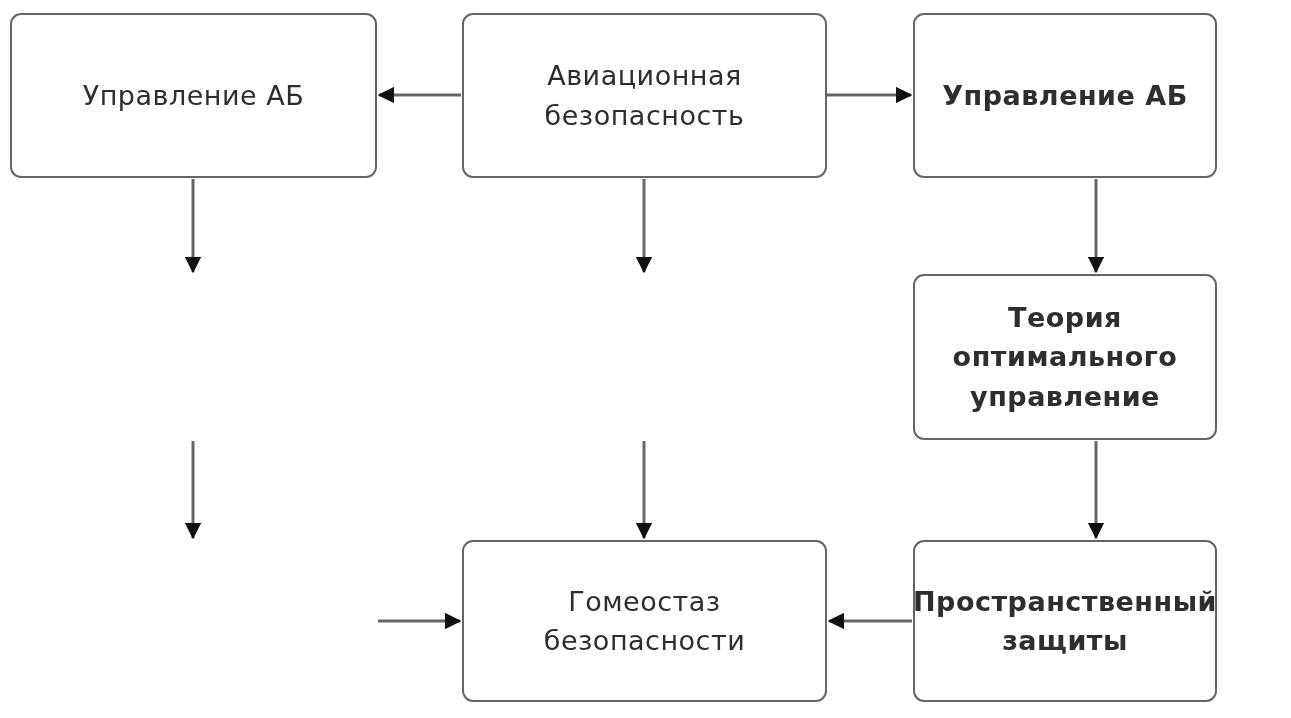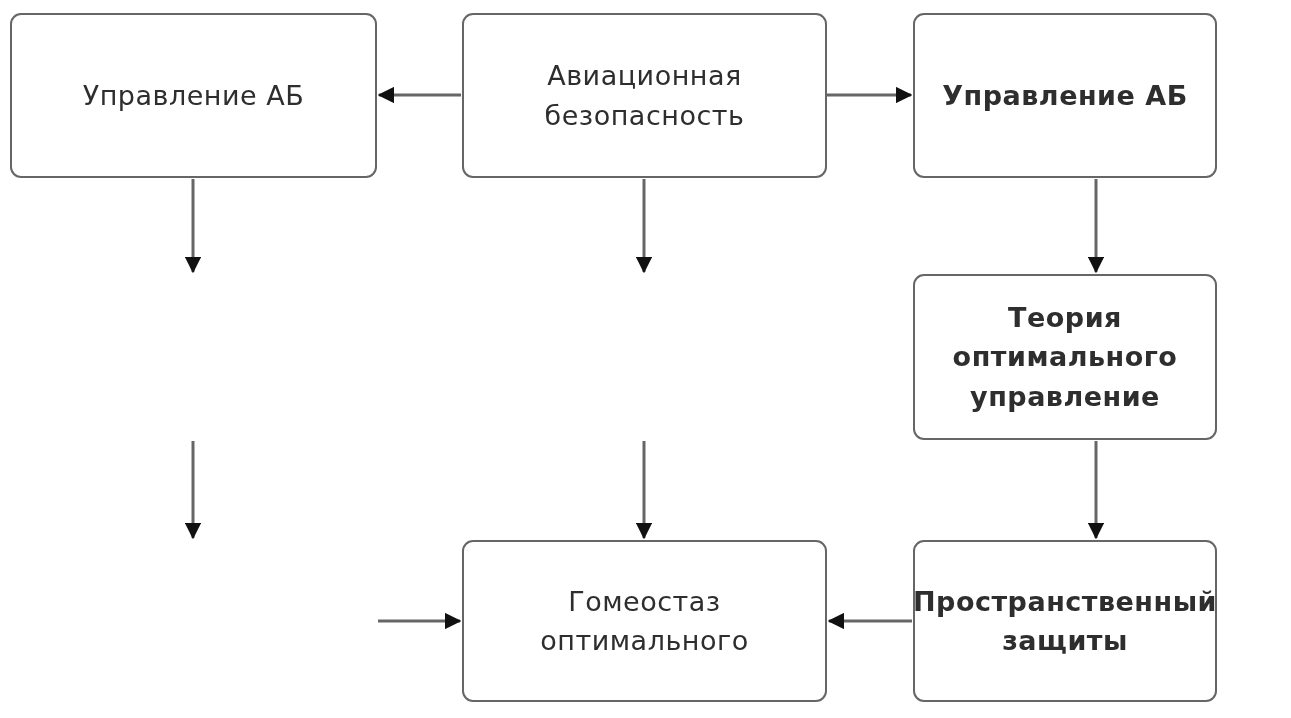--- a/index.html
+++ b/index.html
@@ -81,18 +81,18 @@
   <div class="node col-3 row-1">Управление АБ</div>
 
 
 
   <div class="node col-3 row-2">Теория
 оптимального
 управление</div>
 
 
   <div class="node col-2 row-3">Гомеостаз
-оптимального</div>
+безопасности</div>
 
   <div class="node col-3 row-3">Пространственный
 защиты</div>
 
 </div>
 
 </body></html>

